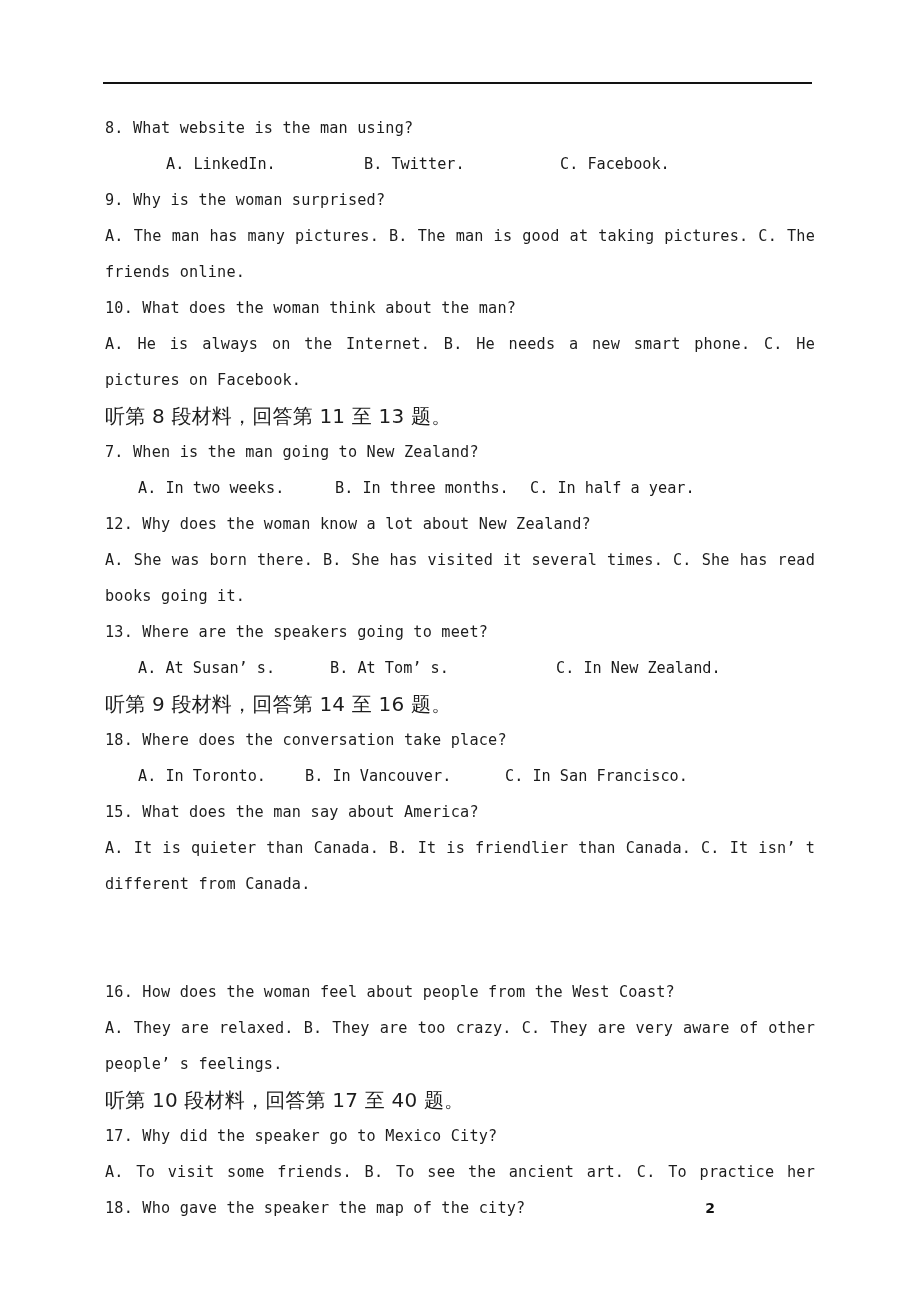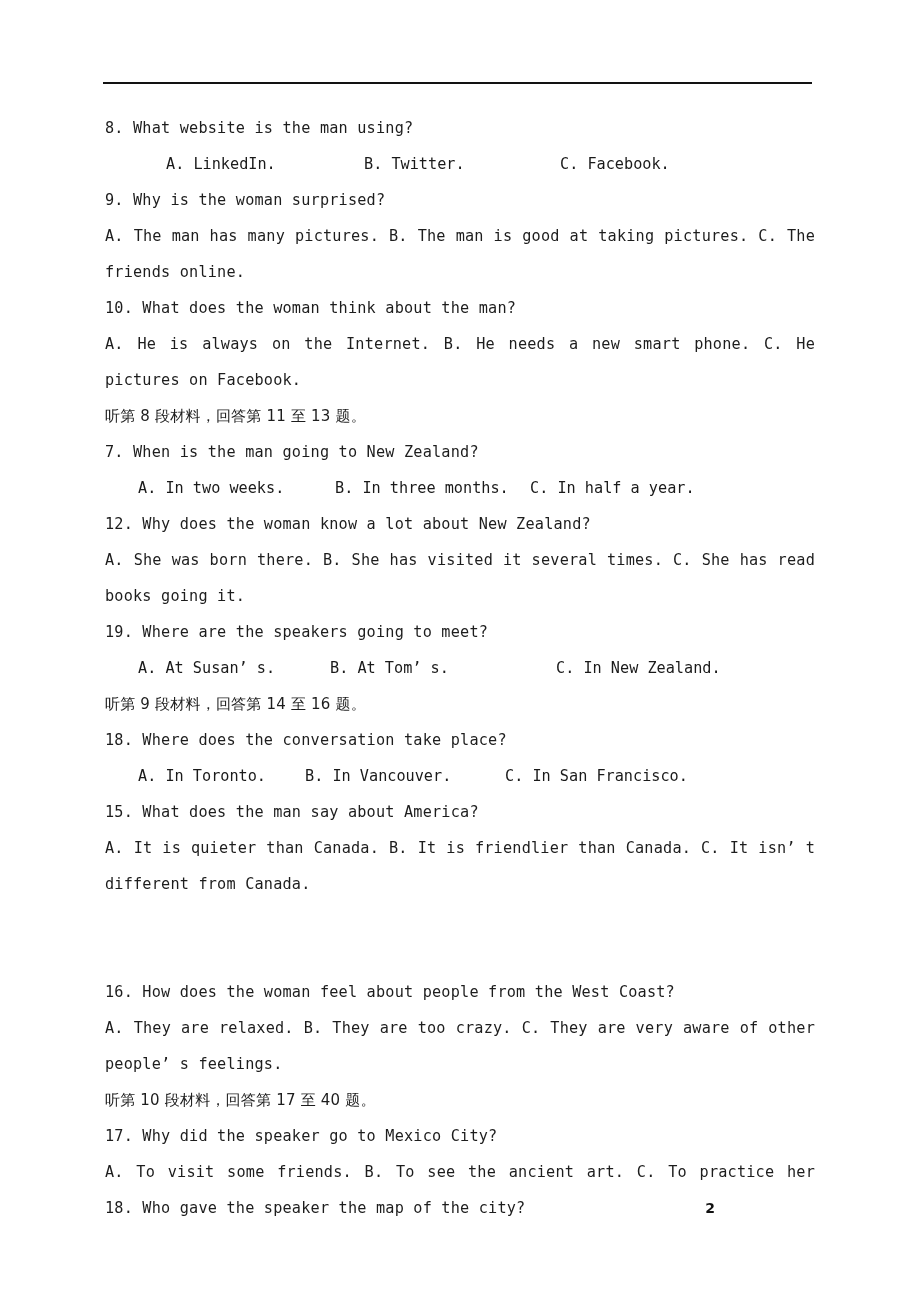--- a/index.html
+++ b/index.html
@@ -50,21 +50,21 @@
   .line.just {
     white-space: normal;
     text-align: justify;
     text-align-last: justify;
     height: 36px;
     line-height: 36px;
     overflow: hidden;
   }
   .line.cn {
     font-family: "DejaVu Sans", "Liberation Sans", sans-serif;
-    font-size: 15px;
+    font-size: 20px;
     white-space: pre;
   }
   .line.blank {
     height: 36px;
   }
   
   .optrow {
     position: relative;
     height: 36px;
     line-height: 36px;
@@ -132,21 +132,21 @@
     <div class="optrow">
       <span class="opt opt-a2">A. In two weeks.</span>
       <span class="opt opt-b2">B. In three months.</span>
       <span class="opt opt-c2">C. In half a year.</span>
     </div>
 
     <div class="line">12. Why does the woman know a lot about New Zealand?</div>
     <div class="line just">    A. She was born there.    B. She has visited it several times.   C. She has read many</div>
     <div class="line">books going it.</div>
 
-    <div class="line">19. Where are the speakers going to meet?</div>
+    <div class="line">13. Where are the speakers going to meet?</div>
     <div class="optrow">
       <span class="opt opt-a3">A. At Susan’ s.</span>
       <span class="opt opt-b3">B. At Tom’ s.</span>
       <span class="opt opt-c3">C. In New Zealand.</span>
     </div>
 
     <div class="line cn">听第 9 段材料，回答第 14 至 16 题。</div>
 
     <div class="line">18. Where does the conversation take place?</div>
     <div class="optrow">

